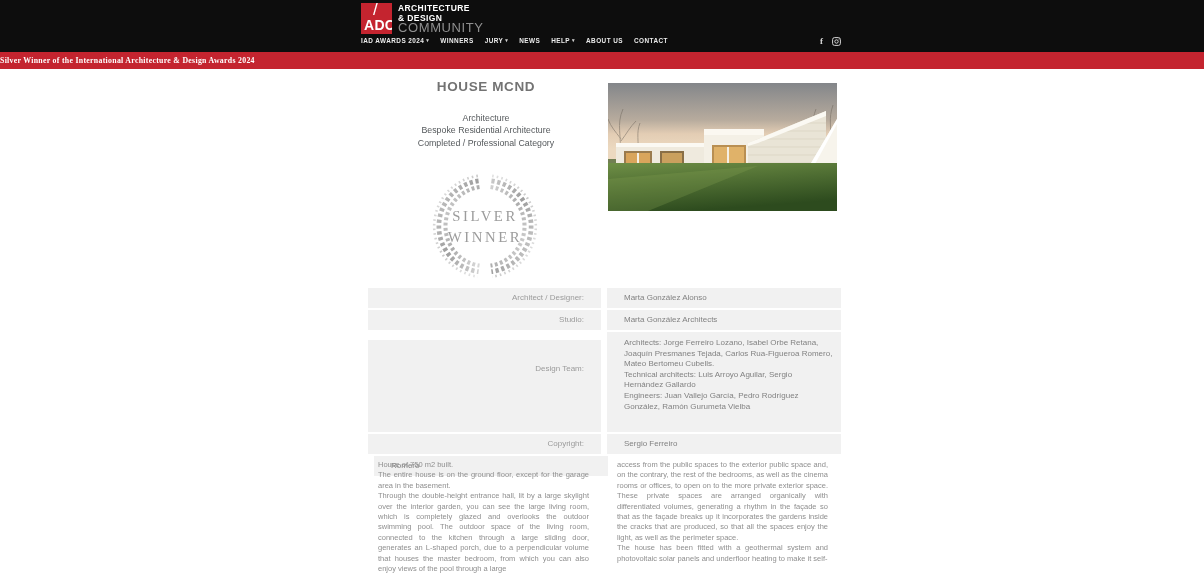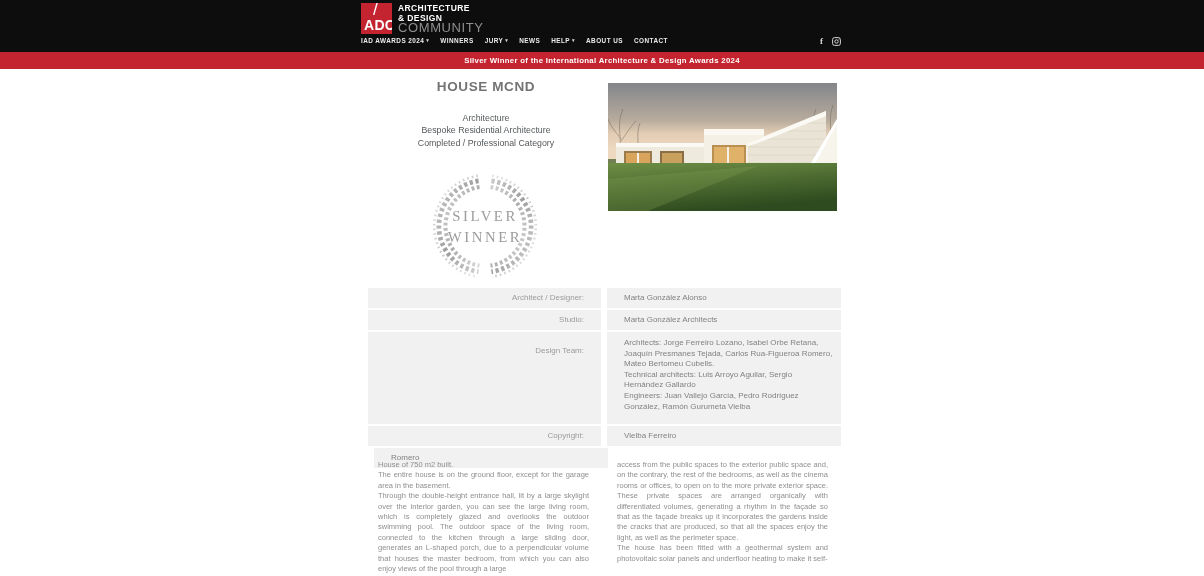--- a/index.html
+++ b/index.html
@@ -24,41 +24,41 @@
   .main-nav { position:absolute; left:361px; top:37px; display:flex; gap:11px; align-items:center; }
   .nav-item { color:#ececec; font-size:6.4px; font-weight:bold; letter-spacing:.45px; text-decoration:none; display:flex; align-items:center; gap:2px; cursor:pointer; white-space:nowrap; }
   .chev { font-size:5px; color:#cfcfcf; line-height:1; }
 
   .social { position:absolute; left:820px; top:35px; display:flex; gap:9px; align-items:center; height:12px; }
   .fb { color:#d6d6d6; font-size:9px; font-weight:bold; font-family:"Liberation Serif", serif; cursor:pointer; }
   .ig { display:block; cursor:pointer; }
 
   
   .banner { position:absolute; left:0; top:52px; width:1204px; height:17px; background:#c4242f; color:#fff;
-    font-size:7.8px; font-weight:bold; letter-spacing:.3px; text-align:center; line-height:17px; }
+    font-size:7.8px; font-weight:bold; letter-spacing:.3px; text-align:left; line-height:17px;font-family:Liberation Serif, serif; }
 
   
   .title { position:absolute; left:368px; top:79px; width:236px; text-align:center;
     color:#737373; font-size:13.5px; font-weight:bold; letter-spacing:.6px; }
   .category { position:absolute; left:368px; top:112px; width:236px; text-align:center;
     color:#54585b; font-size:8.8px; line-height:12.4px; }
 
   .badge { position:absolute; left:429px; top:170px; }
 
   .photo { position:absolute; left:608px; top:83px; width:229px; height:128px; cursor:pointer; }
   .photo svg { display:block; }
 
   
   .details { position:absolute; left:368px; top:288px; width:473px; }
   .drow { display:flex; margin-bottom:2px; }
   .dlabel { width:233px; background:#f1f1f1; color:#9b9b9b; font-size:8px; text-align:right; padding-right:17px; }
   .dvalue { width:234px; margin-left:6px; background:#f1f1f1; color:#828282; font-size:8px; text-align:left; padding-left:17px; padding-right:8px; white-space:pre-line; }
   .drow.single .dlabel, .drow.single .dvalue { height:20px; line-height:20px; }
-  .drow.multi .dlabel { padding-top:14px; line-height:10.6px; }
-  .drow.multi .dvalue { padding-top:6px; padding-bottom:12px; line-height:10.6px; }
+  .drow.multi .dlabel { padding-top:24px; line-height:10.6px;margin-top:8px; }
+  .drow.multi .dvalue { padding-top:6px; padding-bottom:20px; line-height:10.6px; }
 
   
   .desc { position:absolute; top:460px; width:211px; color:#8f8f8f; font-size:7.5px; line-height:10.4px;
     text-align:justify; white-space:pre-line; }
   .desc.left  { left:378px; }
   .desc.right { left:617px; }
 </style>
 </head>
 <body>
 
@@ -224,21 +224,21 @@
       <div class="dvalue">Marta González Architects</div>
     </div>
     <div class="drow multi">
       <div class="dlabel">Design Team:</div>
       <div class="dvalue">Architects: Jorge Ferreiro Lozano, Isabel Orbe Retana, Joaquín Presmanes Tejada, Carlos Rua-Figueroa Romero, Mateo Bertomeu Cubells.
 Technical architects: Luis Arroyo Aguilar, Sergio Hernández Gallardo
 Engineers: Juan Vallejo García, Pedro Rodríguez González, Ramón Gurumeta Vielba</div>
     </div>
     <div class="drow single">
       <div class="dlabel">Copyright:</div>
-      <div class="dvalue">Vielba Ferreiro</div>
+      <div class="dvalue">Sergio Ferreiro</div>
     </div>
     <div class="drow single">
       <div class="dvalue">Romero</div>
     </div>
   </div>
 
   <div class="desc left">House of 750 m2 built.
 The entire house is on the ground floor, except for the garage area in the basement.
 Through the double-height entrance hall, lit by a large skylight over the interior garden, you can see the large living room, which is completely glazed and overlooks the outdoor swimming pool. The outdoor space of the living room, connected to the kitchen through a large sliding door, generates an L-shaped porch, due to a perpendicular volume that houses the master bedroom, from which you can also enjoy views of the pool through a large</div>
   <div class="desc right">access from the public spaces to the exterior public space and, on the contrary, the rest of the bedrooms, as well as the cinema rooms or offices, to open on to the more private exterior space. These private spaces are arranged organically with differentiated volumes, generating a rhythm in the façade so that as the façade breaks up it incorporates the gardens inside the cracks that are produced, so that all the spaces enjoy the light, as well as the perimeter space.

